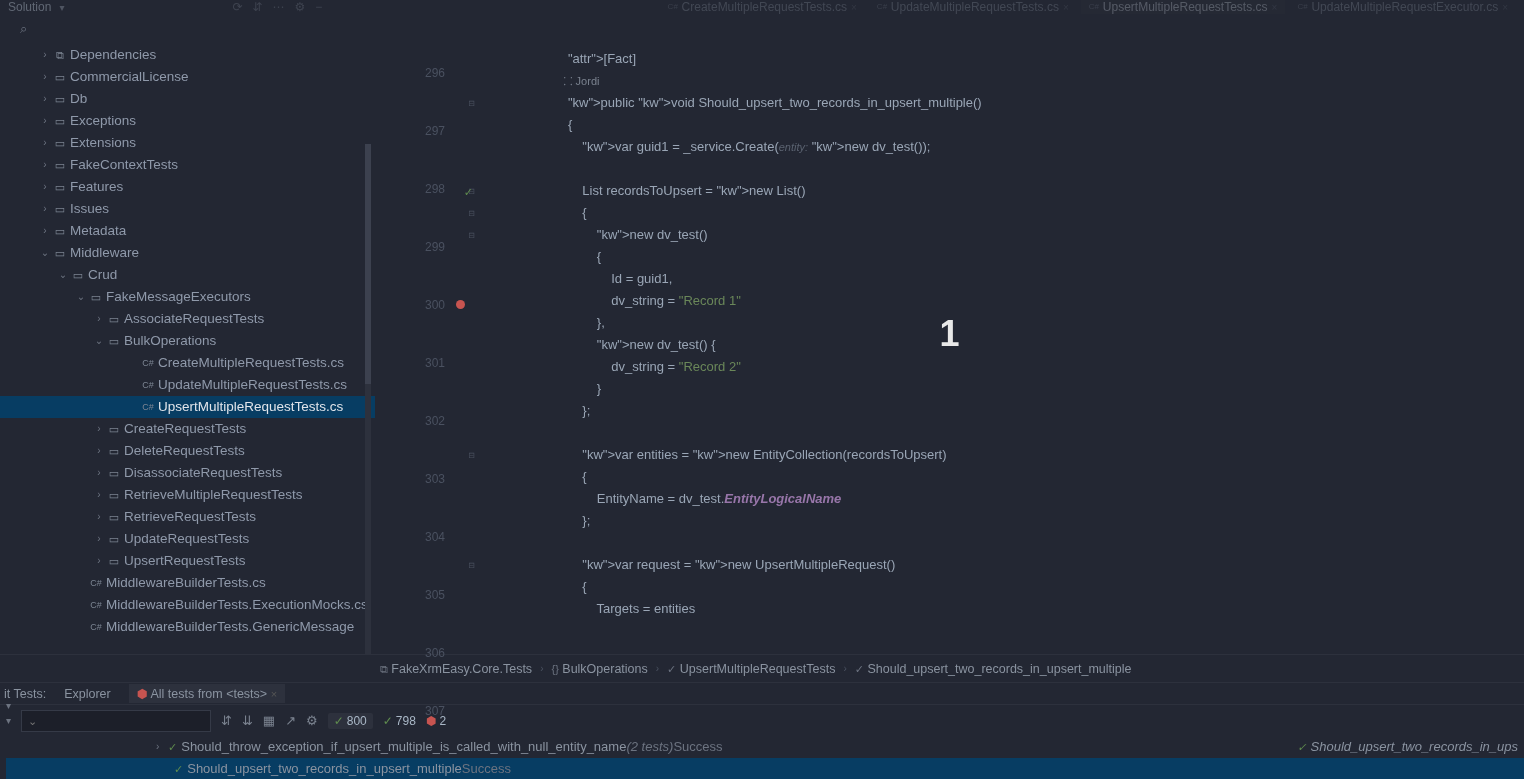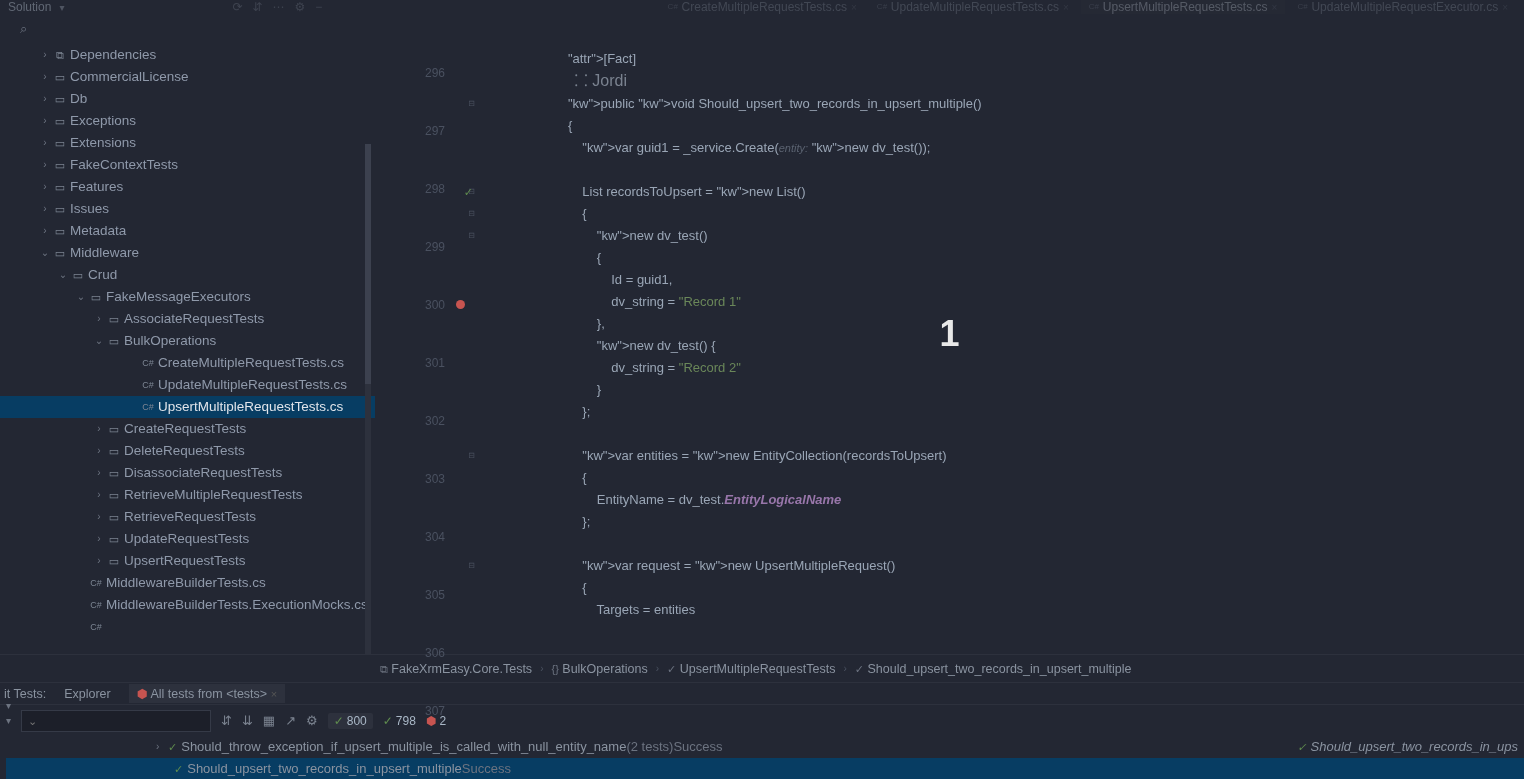--- a/index.html
+++ b/index.html
@@ -37,21 +37,21 @@
 .gutter .ln { height:22px; position:relative;margin-top:36px; }
 .gutter .dot { position:absolute; right:-20px; top:6px; width:9px; height:9px; border-radius:50%; background:#c75450; }
 .gutter .check { position:absolute; right:-28px; top:3px; color:#5f8c4e; font-size:11px; }
 .fold-col { width:14px; border-right:1px solid #2d313d00; padding-top:12px; }
 .fold-col .fm { height:22px; display:flex; align-items:center; justify-content:center; font-size:8px; color:#4a5160; }
 
 .code { flex:1; font-family:Consolas,monospace; font-size:13px; line-height:22px; padding-top:12px; padding-left:60px; color:#9aa6b6; white-space:pre; position:relative; }
 .str { color:#6a8759; }
 .hint { color:#5a6270; font-style:italic; font-size:11px; }
 .memb { color:#9876aa; font-style:italic;font-weight:bold; }
-.ann { color:#7a828f; font-size:16px; }
+.ann { color:#7a828f; font-size:11px; }
 
 .editor-overlay { position:absolute; left:50%; top:50%; transform:translate(-50%,-50%); font-size:36px; font-weight:700; color:#e8e8e8; pointer-events:none; }
 
 .breadcrumb { height:28px; background:#232733; border-top:1px solid #2d313d; display:flex; align-items:center; padding-left:380px; gap:8px; font-size:12.5px; color:#8a93a0; }
 .breadcrumb .sep { color:#4a5160; font-size:10px; }
 .breadcrumb .bic { font-size:11px; color:#6c7380; }
 
 .bottom-head { height:22px; background:#232733; border-top:1px solid #2d313d; display:flex; align-items:center; padding-left:4px; font-size:12.5px; color:#8a93a0; gap:10px; }
 .bottom-head .tabbtn { padding:2px 8px; }
 .bottom-head .tabbtn.active { background:#2d313d; }
@@ -64,21 +64,21 @@
 .tools .tic { color:#7a828f; font-size:13px; }
 .badge { display:flex; align-items:center; gap:3px; }
 .badge.box { background:#2d313d; padding:1px 6px; border-radius:2px; }
 .badge .g { color:#5f8c4e; }
 .badge .r { color:#c75450; }
 
 .tests { background:#232733; font-size:13px; line-height:22px; padding-left:6px; color:#8a93a0; position:relative; }
 .tests .trow { display:flex; align-items:center; height:22px; white-space:nowrap; overflow:hidden; }
 .tests .trow.sel { background:#073d63; }
 .tests .tick { color:#5f8c4e; font-size:11px; margin-right:4px; }
-.tests .cnt { color:#6c7380; }
+.tests .cnt { color:#6c7380; font-style:italic; }
 .tests .stat { color:#6c7380; }
 .tests .side { position:absolute; right:6px; top:0; color:#8a93a0;font-style:italic; }
 </style>
 </head>
 <body>
 
 <div class="row topbar">
   <span class="title">Solution</span>
   <span class="chev">▾</span>
   <div class="tool-icons" style="position:static;margin-left:160px;">
@@ -244,20 +244,21 @@
           <span class="txt">MiddlewareBuilderTests.cs</span>
         </div>
         <div class="item" style="padding-left: 74px;">
           <span class="chev-icon"></span>
           <span class="folder-icon" style="font-size:9px;">C#</span>
           <span class="txt">MiddlewareBuilderTests.ExecutionMocks.cs</span>
         </div>
         <div class="item" style="padding-left: 74px;">
           <span class="chev-icon"></span>
           <span class="folder-icon" style="font-size:9px;">C#</span>
+          <span class="txt">MiddlewareBuilderTests.GenericMessage</span>
         </div>
       </div>
     <div class="scroll-marker"></div>
     <div class="scroll-thumb"></div>
   </div>
 
   <div class="editor">
     <div class="gutter" id="gutter">
         <div class="ln">296</div>
         <div class="ln">297</div>

